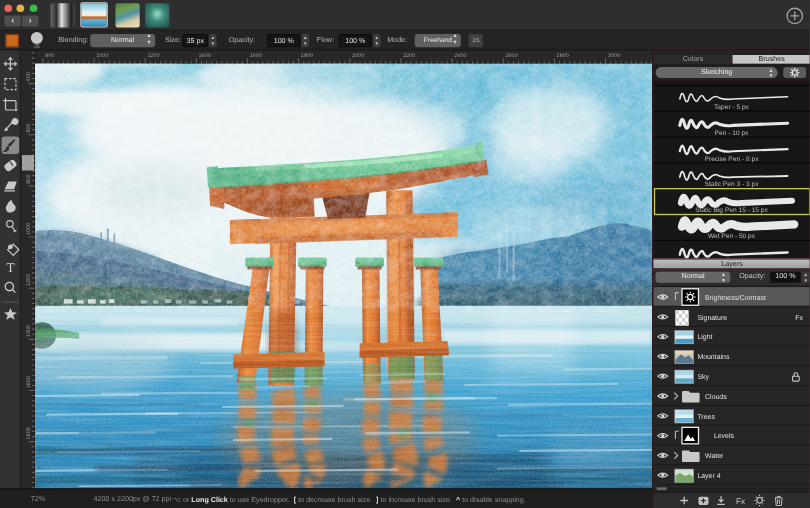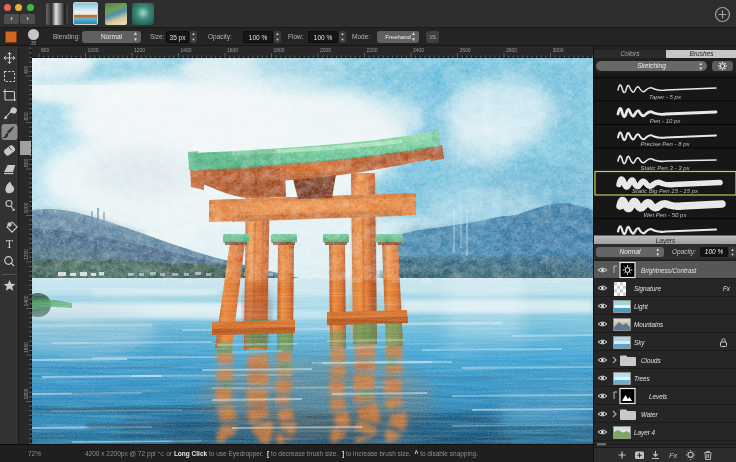--- a/index.html
+++ b/index.html
@@ -5,21 +5,21 @@
   * { margin:0; padding:0; box-sizing:border-box; }
   html,body { width:736px; height:462px; overflow:hidden; background:#222; }
   body { font-family:"Liberation Sans", sans-serif; position:relative; }
   .abs { position:absolute; }
   #titlebar { left:0; top:0; width:736px; height:28px; background:#2e2e2e; border-bottom:1px solid #1a1a1a; }
   #toolbar2 { left:0; top:28px; width:736px; height:18px; background:#242424; border-bottom:1px solid #161616; }
   #leftbar  { left:0; top:46px; width:19px; height:398px; background:#323232; border-right:1px solid #1c1c1c; }
   #vruler   { left:19px; top:46px; width:13px; height:398px; background:#282828; border-right:1px solid #151515; }
   #hruler   { left:32px; top:46px; width:561px; height:12px; background:#282828; border-bottom:1px solid #151515; }
   #canvas   { left:32px; top:58px; width:561px; height:386px; background:#9fd4e4; }
-  #rightpanel { left:593px; top:46px; width:143px; height:416px; background:#7f1d1d; border-left:1px solid #101010;font-style:italic; }
+  #rightpanel { left:593px; top:46px; width:143px; height:416px; background:#7f1d1d; border-left:1px solid #101010; }
   #statusbar { left:0; top:444px; width:593px; height:18px; background:#1f1f1f; border-top:1px solid #0e0e0e; color:#8f8f8f; font-size:6.5px; }
   .tl { border-radius:50%; width:7px; height:7px; top:4px; }
   .navbtn { width:15px; height:10px; background:#4e4e4e; border-radius:2px; top:14px; color:#d8d8d8; text-align:center; font-size:8px; line-height:9px; font-weight:bold;}
   .thumb { top:3px; height:22px; border-radius:2px; }
   .lbl { color:#b5b5b5; font-size:6.5px; line-height:12px; height:12px; top:3px; }
   .pill { background:#606060; border-radius:3px; height:12px; top:3px; color:#ececec; font-size:6.5px; line-height:12px; text-align:center; }
   .chev { position:absolute; right:3px; top:0; color:#d5d5d5; font-size:5px; line-height:5.5px; }
   .field { background:#161616; border-radius:2px; height:12px; top:3px; color:#e2e2e2; font-size:6.5px; line-height:12px; text-align:center; border:1px solid #0c0c0c;}
   .stepper { width:7px; height:12px; top:3px; background:#3c3c3c; border-radius:2px; color:#cfcfcf; font-size:4px; line-height:5.5px; text-align:center; }
   svg { display:block; }

